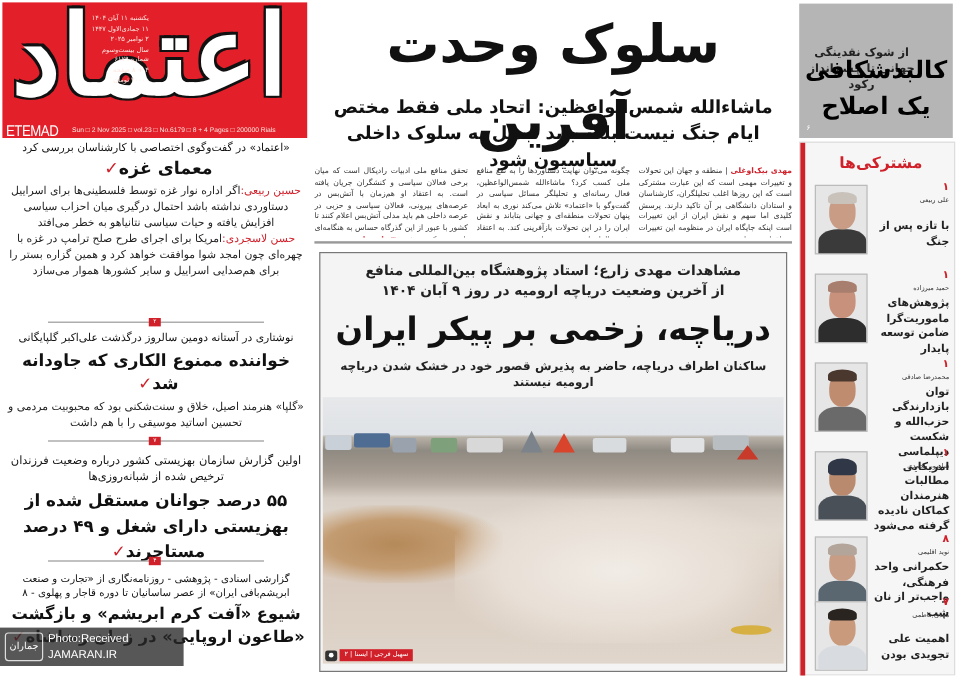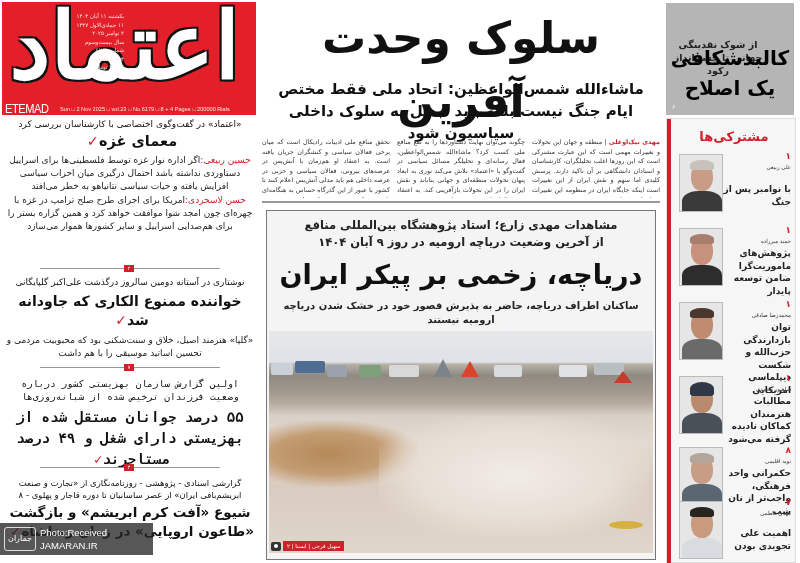--- a/index.html
+++ b/index.html
@@ -105,21 +105,21 @@
   <div class="page-tag" style="top:265px;">۲</div>
 
   <div class="story" style="top:276px;">
     <div class="kicker">نوشتاری در آستانه دومین سالروز درگذشت علی‌اکبر گلپایگانی</div>
     <div class="headline-l" style="margin-top:4px;font-size:14px;"><span>خواننده ممنوع الکاری که جاودانه شد</span><span class="check">✓</span></div>
     <div class="body-l" style="margin-top:4px;">«گلپا» هنرمند اصیل، خلاق و سنت‌شکنی بود که محبوبیت مردمی و تحسین اساتید موسیقی را با هم داشت</div>
   </div>
   <div class="divider" style="top:367px;"></div>
   <div class="page-tag" style="top:364px;">۷</div>
 
-  <div class="story" style="top:378px;font-family:Liberation Mono, monospace;">
+  <div class="story" style="top:378px;">
     <div class="kicker" style="font-size:9.5px;line-height:13px;">اولین گزارش سازمان بهزیستی کشور درباره وضعیت فرزندان ترخیص شده از شبانه‌روزی‌ها</div>
     <div class="headline-l" style="margin-top:4px;font-size:14px;line-height:21px;"><span>۵۵ درصد جوانان مستقل شده از بهزیستی دارای شغل و ۴۹ درصد مستاجرند</span><span class="check">✓</span></div>
   </div>
   <div class="divider" style="top:467px;"></div>
   <div class="page-tag" style="top:464px;">۴</div>
 
   <div class="story" style="top:477px;">
     <div class="kicker" style="font-size:8.5px;">گزارشی اسنادی - پژوهشی - روزنامه‌نگاری از «تجارت و صنعت ابریشم‌بافی ایران» از عصر ساسانیان تا دوره قاجار و پهلوی - ۸</div>
     <div class="headline-l" style="margin-top:2px;font-size:13.5px;"><span>شیوع «آفت کرم ابریشم» و بازگشت «طاعون اروپایی» در زمان رضاشاه</span><span class="check">✓</span></div>
   </div>
@@ -194,21 +194,21 @@
     <div id="notes-title">مشترکی‌ها</div>
 
     <div class="note" style="top:32px;">
       <div class="note-photo">
         <div class="shoulders" style="background:#3a3a3a;"></div>
         <div class="face" style="background:#c99c86;"></div>
         <div class="hair" style="background:#c9c2bb;"></div>
       </div>
       <div class="note-page">۱</div>
       <div class="note-author">علی ربیعی</div>
-      <div class="note-title" style="top:32px;">با نوامبر پس از جنگ</div>
+      <div class="note-title" style="top:32px;">با تازه پس از جنگ</div>
     </div>
 
     <div class="note" style="top:106px;">
       <div class="note-photo">
         <div class="shoulders" style="background:#2d2d2d;"></div>
         <div class="face" style="background:#c8917c;"></div>
         <div class="hair" style="background:#a87f6e;"></div>
       </div>
       <div class="note-page">۱</div>
       <div class="note-author">حمید میرزاده</div>

